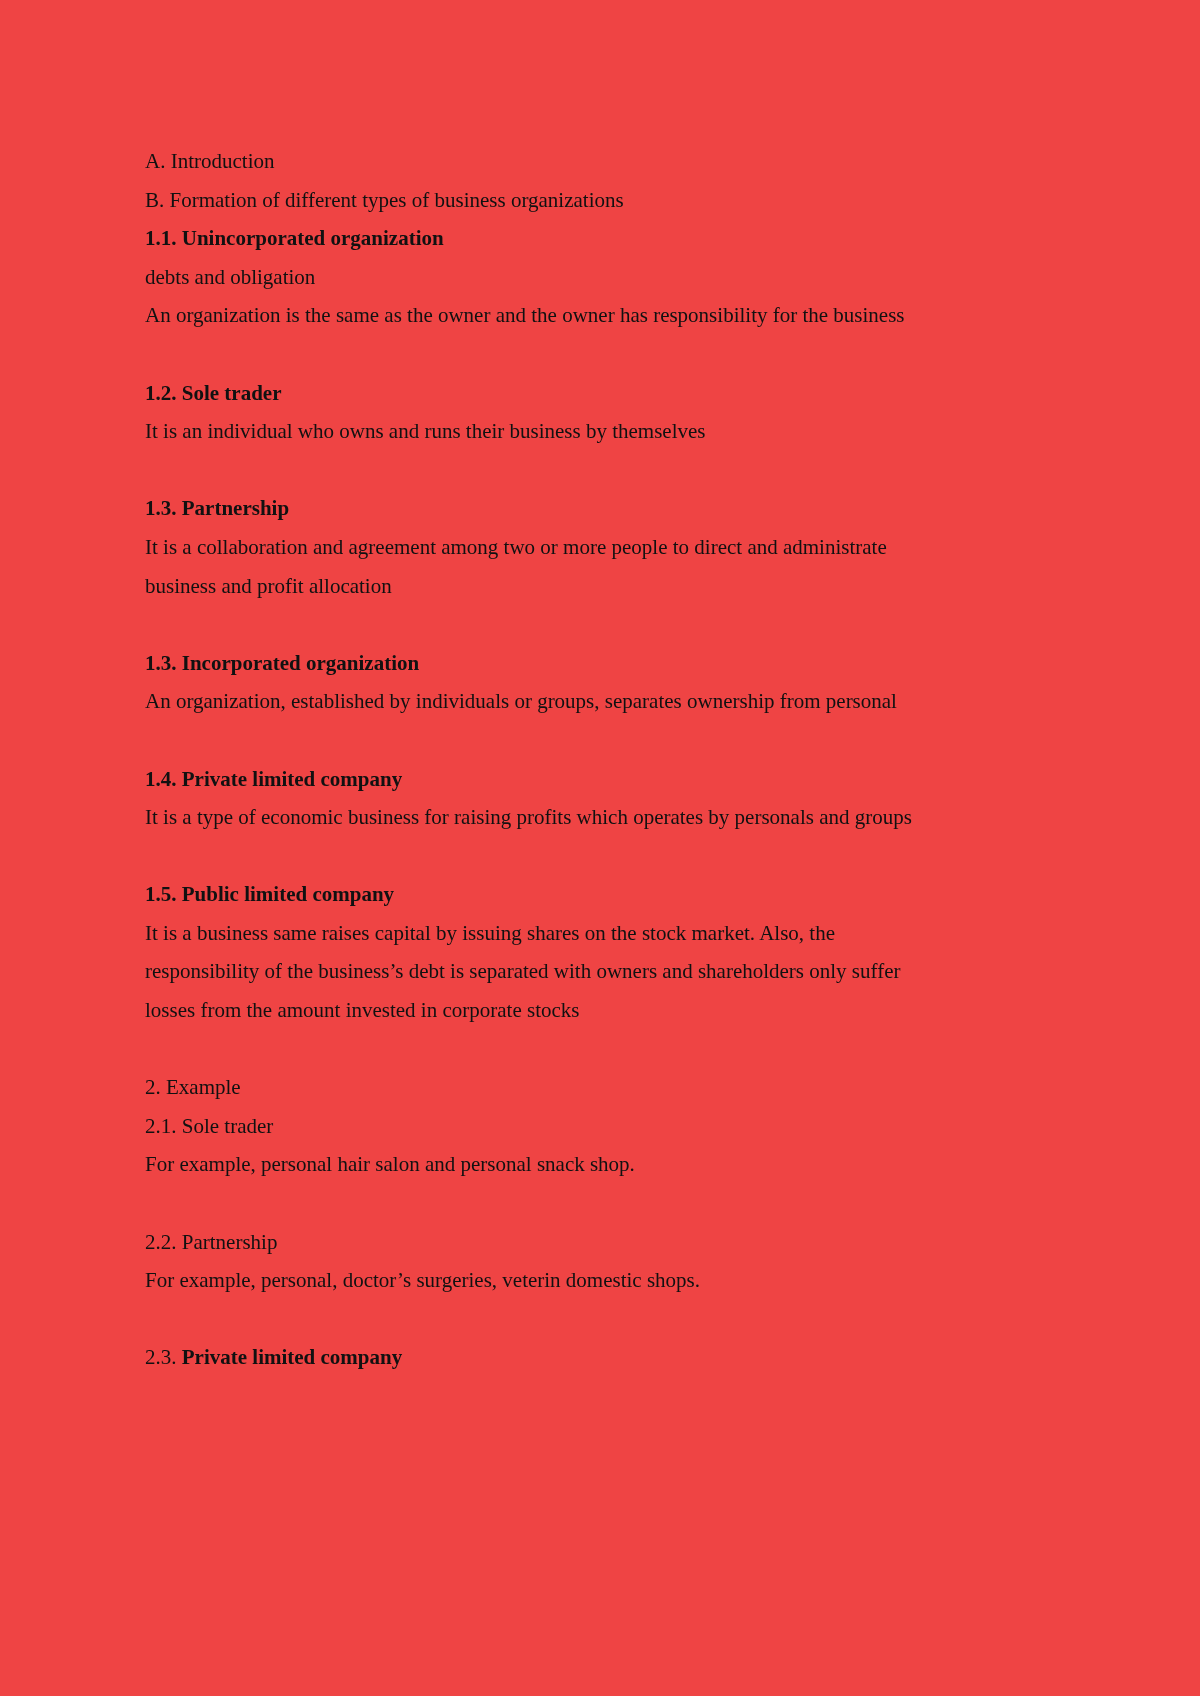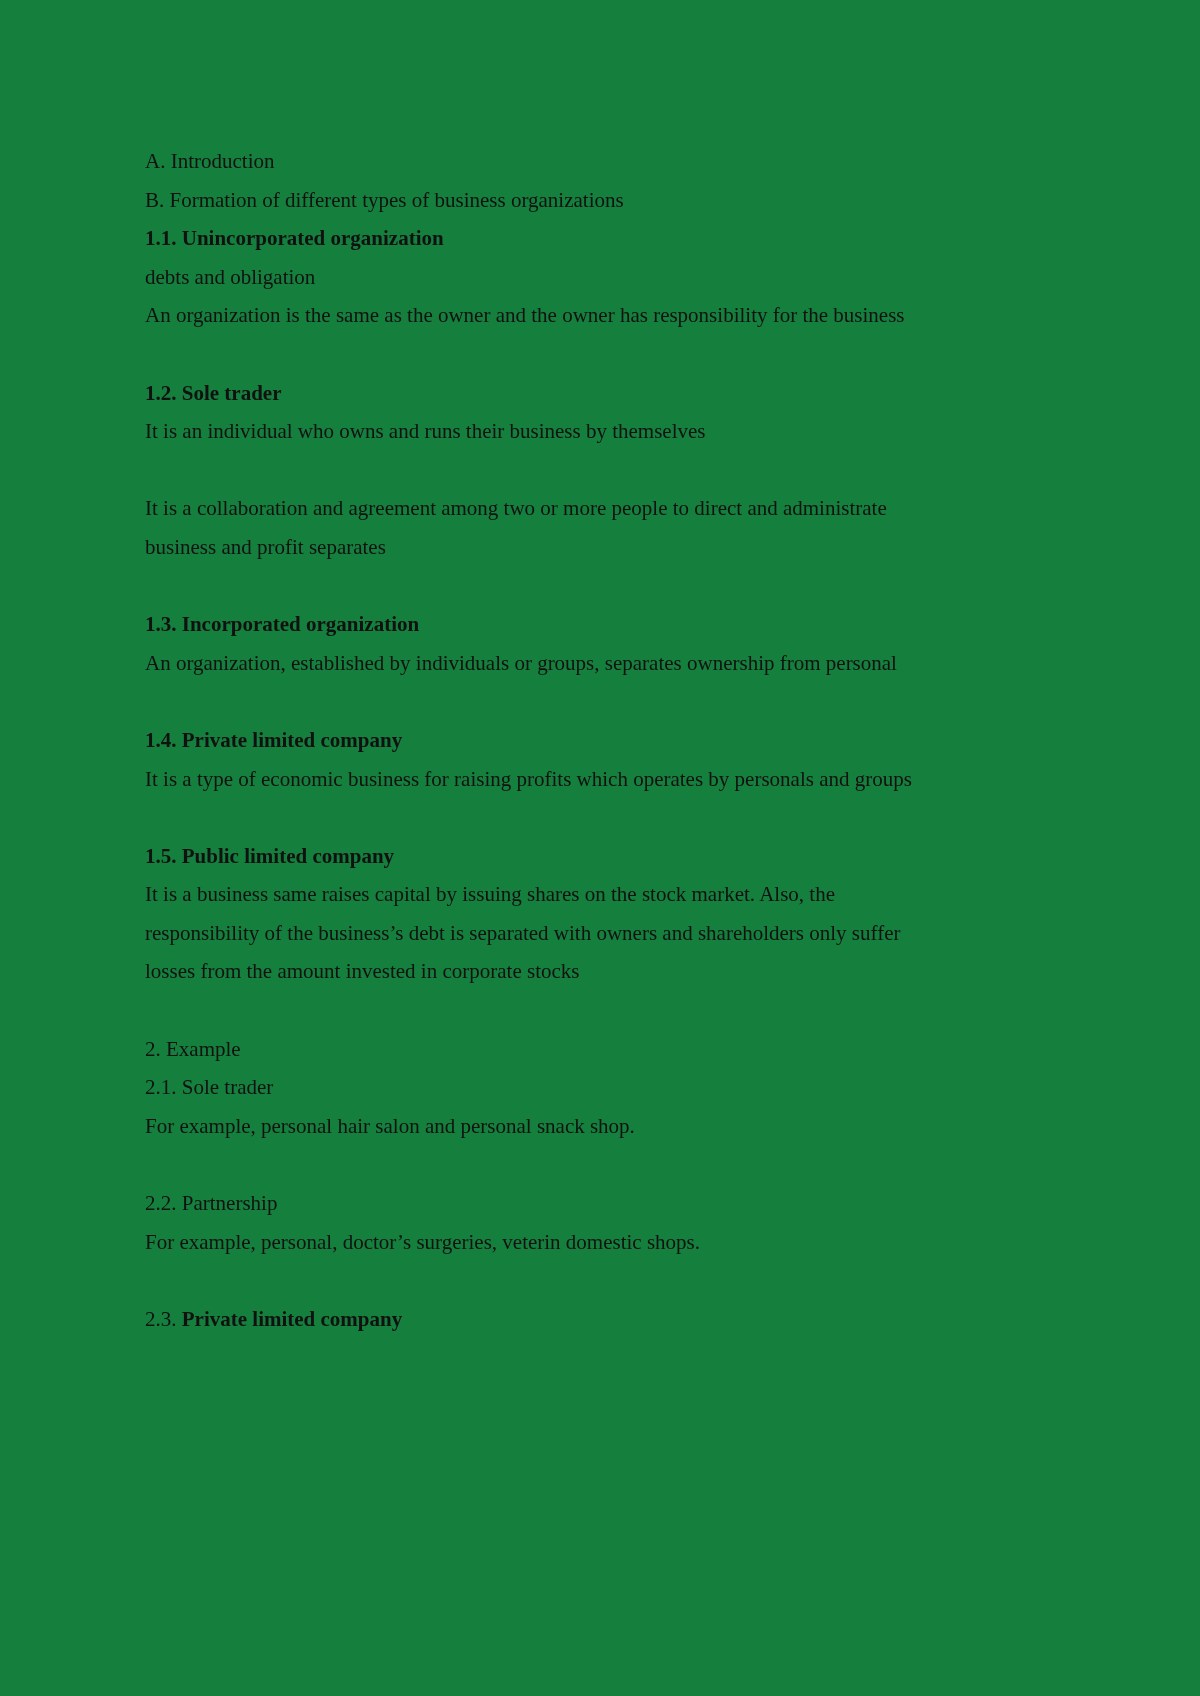--- a/index.html
+++ b/index.html
@@ -1,17 +1,17 @@
 <!DOCTYPE html>
 <html><head>
 <meta charset="utf-8">
 <style>
   html, body { margin: 0; padding: 0; background: #ffffff; }
   body { width: 1200px; height: 1696px; position: relative; overflow: hidden; }
-  .page { position: absolute; left: 0; top: 0; width: 1200px; height: 1696px; background: #15803d; }
+  .page { position: absolute; left: 0; top: 0; width: 1200px; height: 1696px; background: #ef4444; }
   .content {
     position: absolute; left: 145px; top: 142px; width: 920px;
     font-family: "Liberation Serif", "DejaVu Serif", serif;
     font-size: 21px; color: #111; line-height: 38.6px;
   }
   .line { white-space: nowrap; }
   .b { font-weight: bold; }
   .gap { height: 38.6px; }
 </style>
 </head>
@@ -21,22 +21,23 @@
   <div class="content">
     <div class="line">A. Introduction</div>
     <div class="line">B. Formation of different types of business organizations</div>
     <div class="line b">1.1. Unincorporated organization</div>
     <div class="line">debts and obligation</div>
     <div class="line">An organization is the same as the owner and the owner has responsibility for the business</div>
     <div class="gap"></div>
     <div class="line b">1.2. Sole trader</div>
     <div class="line">It is an individual who owns and runs their business by themselves</div>
     <div class="gap"></div>
+    <div class="line b">1.3. Partnership</div>
     <div class="line">It is a collaboration and agreement among two or more people to direct and administrate</div>
-    <div class="line">business and profit separates</div>
+    <div class="line">business and profit allocation</div>
     <div class="gap"></div>
     <div class="line b">1.3. Incorporated organization</div>
     <div class="line">An organization, established by individuals or groups, separates ownership from personal</div>
     <div class="gap"></div>
     <div class="line b">1.4. Private limited company</div>
     <div class="line">It is a type of economic business for raising profits which operates by personals and groups</div>
     <div class="gap"></div>
     <div class="line b">1.5. Public limited company</div>
     <div class="line">It is a business same raises capital by issuing shares on the stock market. Also, the</div>
     <div class="line">responsibility of the business’s debt is separated with owners and shareholders only suffer</div>

